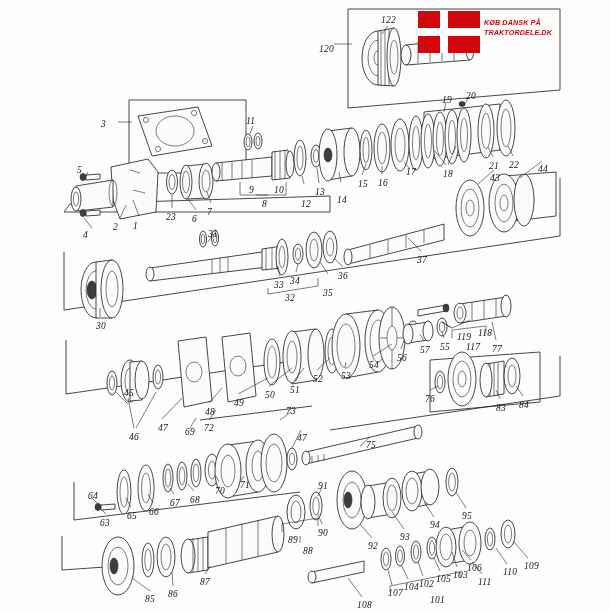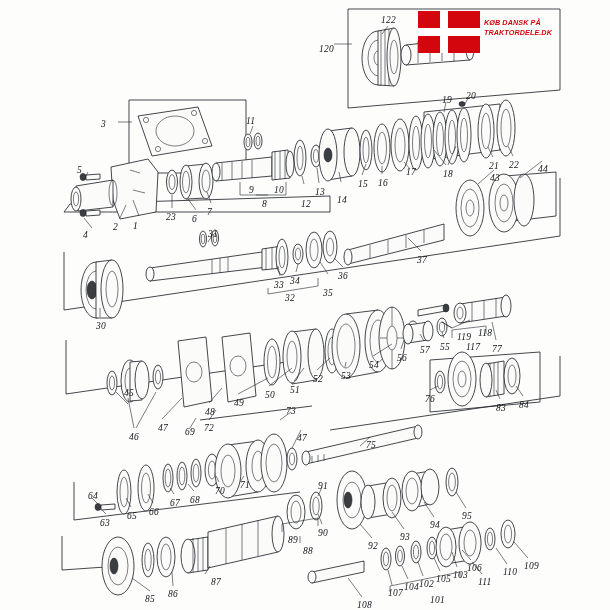--- a/index.html
+++ b/index.html
@@ -610,21 +610,21 @@
       <div class="num it" style="left: 127px; top: 512px;">65</div>
       <div class="num it" style="left: 149px; top: 508px;">66</div>
       <div class="num it" style="left: 170px; top: 499px;">67</div>
       <div class="num it" style="left: 190px; top: 496px;">68</div>
       <div class="num it" style="left: 215px; top: 487px;">70</div>
       <div class="num it" style="left: 240px; top: 481px;">71</div>
       <div class="num it" style="left: 318px; top: 482px;">91</div>
       <div class="num it" style="left: 318px; top: 529px;">90</div>
       <div class="num it" style="left: 288px; top: 536px;">89</div>
       <div class="num it" style="left: 303px; top: 547px;">88</div>
-      <div class="num it" style="left: 200px; top: 578px; margin-left: 11px;">87</div>
+      <div class="num it" style="left: 200px; top: 578px;">87</div>
       <div class="num it" style="left: 168px; top: 590px;">86</div>
       <div class="num it" style="left: 145px; top: 595px;">85</div>
       <div class="num it" style="left: 368px; top: 542px;">92</div>
       <div class="num it" style="left: 400px; top: 533px;">93</div>
       <div class="num it" style="left: 430px; top: 521px;">94</div>
       <div class="num it" style="left: 462px; top: 512px;">95</div>
       <div class="num it" style="left: 357px; top: 601px;">108</div>
       <div class="num it" style="left: 388px; top: 589px;">107</div>
       <div class="num it" style="left: 404px; top: 583px;">104</div>
       <div class="num it" style="left: 419px; top: 580px;">102</div>

